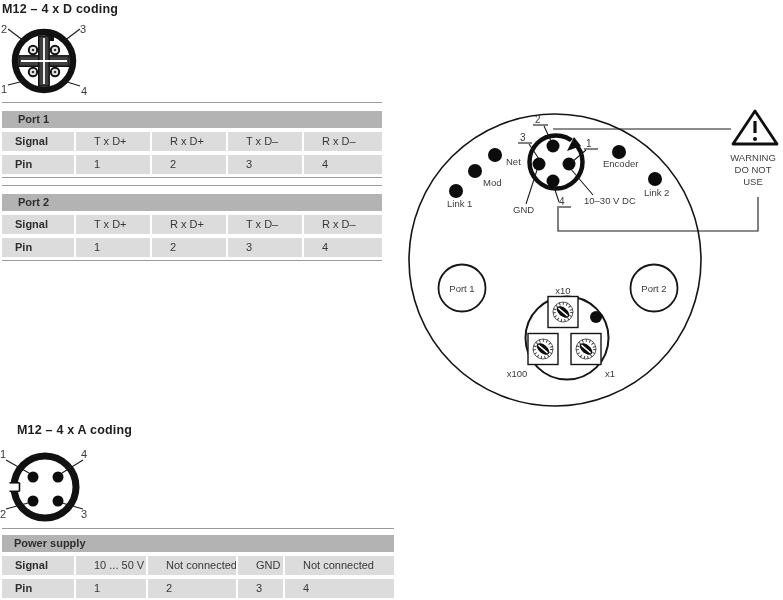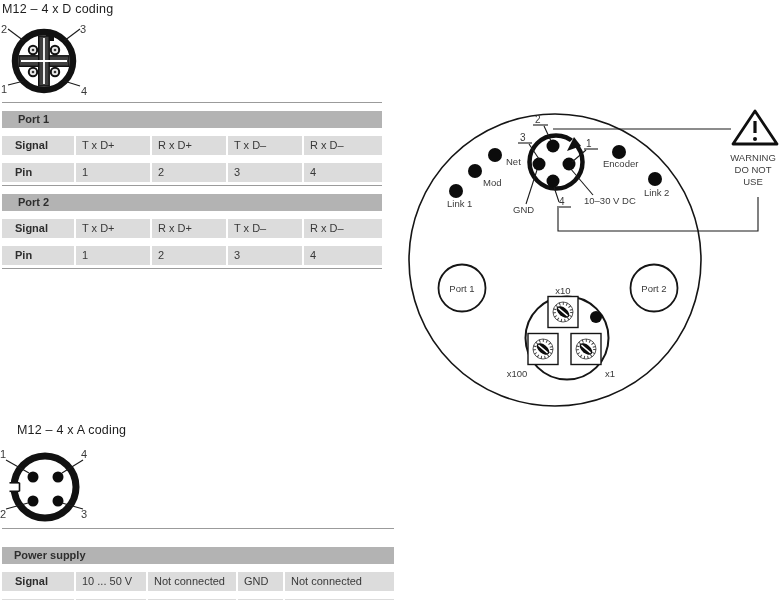--- a/index.html
+++ b/index.html
@@ -1,34 +1,34 @@
 <!DOCTYPE html>
 <html><head>
 <meta charset="utf-8">
 <style>
   html,body{margin:0;padding:0;}
   body{
     position:relative;width:783px;height:600px;background:#ffffff;
     font-family:"Liberation Sans",sans-serif;color:#383838;overflow:hidden;
   }
   .abs{position:absolute;}
-  .heading{font-size:12.5px;font-weight:normal;color:#1d1d1d;letter-spacing:.2px;}
+  .heading{font-size:12.5px;font-weight:bold;color:#1d1d1d;letter-spacing:.2px;}
   
   .tbl{position:absolute;left:2px;}
   .rule{height:1px;background:#9b9b9b;}
   .thead{
     background:#b3b3b3;height:17px;line-height:17px;font-weight:bold;
     padding-left:16px;font-size:11px;color:#2e2e2e;margin:8px 0 4px 0;
   }
-  .trow{display:grid;column-gap:2px;margin-bottom:4px;margin-top:8px;}
+  .trow{display:grid;column-gap:2px;margin-bottom:4px;}
   .port-grid{grid-template-columns:72px 74px 74px 74px 78px;}
   .power-grid{grid-template-columns:72px 70px 88px 45px 109px;}
   .cell{
     background:#dcdcdc;height:19px;line-height:19px;font-size:11px;
-    padding-left:6px;white-space:nowrap;overflow:hidden;
+    padding-left:18px;white-space:nowrap;overflow:hidden;
   }
   .cell.lbl{font-weight:bold;padding-left:13px;color:#2e2e2e;}
   .tbl .rule.bottom{margin-top:-1px;}
   
   svg{position:absolute;overflow:visible;}
   text{fill:#3a3a3a;font-family:"Liberation Sans",sans-serif;}
   .t9{font-size:9.5px;}
   .t10{font-size:10px;}
   .t11{font-size:11px;}
   .warn{font-size:9.5px;fill:#3d3d3d;}
@@ -238,21 +238,21 @@
     <line class="ln" x1="83" y1="509" x2="62" y2="503"></line>
     <text class="t11" x="0" y="458">1</text>
     <text class="t11" x="81" y="458">4</text>
     <text class="t11" x="0" y="518">2</text>
     <text class="t11" x="81" y="518">3</text>
   </g>
 </svg>
 
 <div class="tbl" style="top:528px;width:392px;">
   <div class="rule"></div>
-  <div class="thead" style="margin-top:18px;padding-left:12px;">Power supply</div>
+  <div class="thead" style="margin-top:6px;padding-left:12px;">Power supply</div>
   <div class="trow power-grid">
     <div class="cell lbl">Signal</div>
     <div class="cell">10 ... 50 V</div>
     <div class="cell">Not connected</div>
     <div class="cell">GND</div>
     <div class="cell">Not connected</div>
   </div>
   <div class="trow power-grid">
     <div class="cell lbl">Pin</div>
     <div class="cell">1</div>

